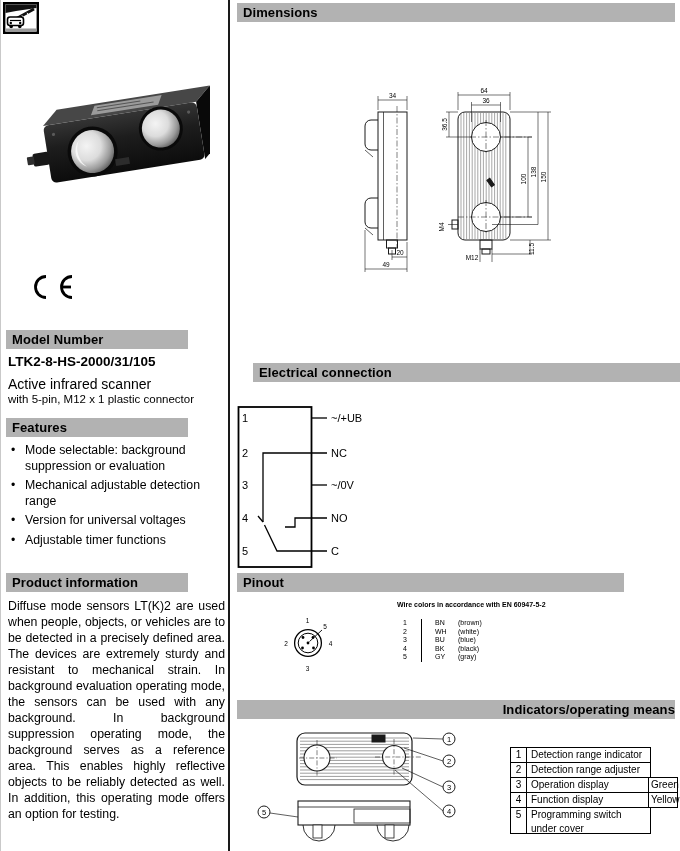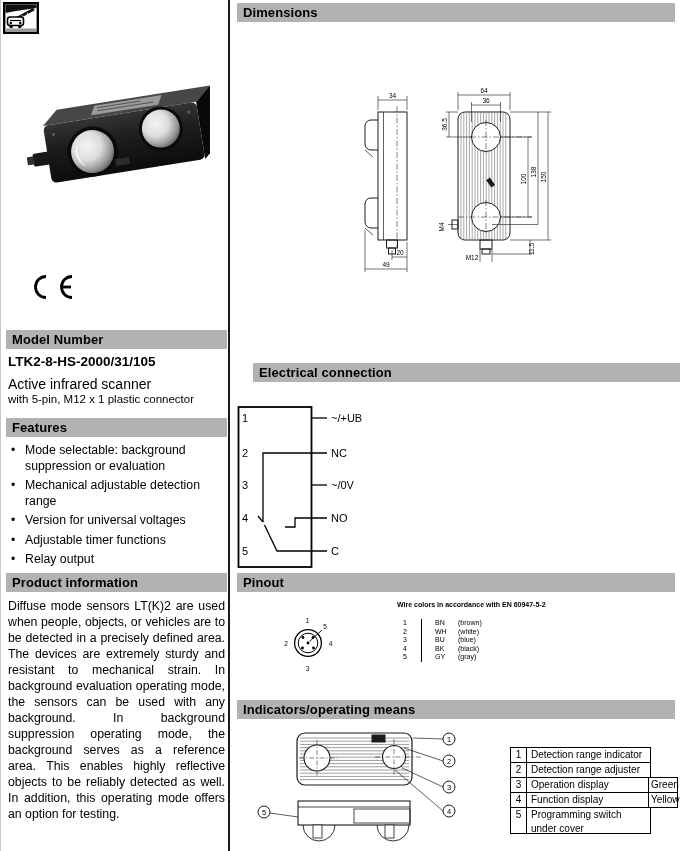--- a/index.html
+++ b/index.html
@@ -3,21 +3,21 @@
 <meta charset="utf-8">
 <style>
   html,body{margin:0;padding:0;background:#e8e8e8;}
   .page{position:relative;width:680px;height:851px;background:#fff;overflow:hidden;
         font-family:"Liberation Sans","DejaVu Sans",sans-serif;color:#000;}
   .edge-left{position:absolute;left:0;top:0;width:1px;height:851px;background:#c9c9c9;}
   .col-divider{position:absolute;left:228px;top:0;width:2px;height:851px;background:#1a1a1a;}
 
   .bar{position:absolute;height:19px;background:#b2b2b2;font-size:13px;font-weight:bold;
        line-height:19px;padding-left:6px;box-sizing:border-box;letter-spacing:.1px;}
-  .bar-left{left:6px;width:221px;}
+  .bar-left{left:6px;width:182px;}
 
   
   .model-number{position:absolute;left:8px;top:354px;font-size:13.5px;font-weight:bold;}
   .model-desc1{position:absolute;left:8px;top:376px;font-size:14px;}
   .model-desc2{position:absolute;left:8px;top:393px;font-size:11.5px;}
 
   .features{position:absolute;left:8px;top:443px;width:216px;margin:0;padding:0;list-style:none;}
   .features li{position:relative;padding-left:17px;margin-bottom:4px;font-size:12.3px;line-height:15.5px;}
   .features li::before{content:"\2022";position:absolute;left:3px;top:0;}
 
@@ -130,21 +130,20 @@
   <div class="model-number">LTK2-8-HS-2000/31/105</div>
   <div class="model-desc1">Active infrared scanner</div>
   <div class="model-desc2">with 5-pin, M12 x 1 plastic connector</div>
 
   <div class="bar bar-left" style="top:418px;">Features</div>
   <ul class="features">
     <li>Mode selectable: background suppression or evaluation</li>
     <li>Mechanical adjustable detection range</li>
     <li>Version for universal voltages</li>
     <li>Adjustable timer functions</li>
-    <li>Relay output</li>
   </ul>
 
   <div class="bar bar-left" style="top:573px;">Product information</div>
   <p class="product-info">Diffuse mode sensors LT(K)2 are used when people, objects, or vehicles are to be detected in a precisely defined area. The devices are extremely sturdy and resistant to mechanical strain. In background evaluation operating mode, the sensors can be used with any background. In background suppression operating mode, the background serves as a reference area. This enables highly reflective objects to be reliably detected as well. In addition, this operating mode offers an option for testing.</p>
 
   <div class="rcol">
 
     <div class="bar" style="left:0;top:3px;width:438px;">Dimensions</div>
 
     <svg class="abs" style="left:103px;top:80px;" width="235" height="205" viewBox="0 0 235 205">
@@ -263,21 +262,21 @@
         <text x="5" y="119">4</text>
         <text x="5" y="152">5</text>
         <text x="94" y="19">~/+UB</text>
         <text x="94" y="54">NC</text>
         <text x="94" y="86">~/0V</text>
         <text x="94" y="119">NO</text>
         <text x="94" y="152">C</text>
       </g>
     </svg>
 
-    <div class="bar" style="left:0;top:573px;width:438px;">Pinout</div>
+    <div class="bar" style="left:0;top:573px;width:387px;">Pinout</div>
 
     <svg class="abs" style="left:38px;top:606px;" width="72" height="74" viewBox="0 0 72 74">
       <circle cx="33" cy="37" r="13.4" fill="none" stroke="#000" stroke-width="1.3"></circle>
       <circle cx="33" cy="37" r="9.8" fill="none" stroke="#000" stroke-width="1"></circle>
       <g fill="#000">
         <circle cx="28" cy="31.5" r="1.4"></circle>
           <circle cx="38" cy="31.5" r="1.4"></circle>
         <circle cx="27.5" cy="42" r="1.4"></circle>
           <circle cx="38.5" cy="42" r="1.4"></circle>
         <circle cx="33" cy="37" r="1.4"></circle>
@@ -315,21 +314,21 @@
         <span>BK</span>
         <span>(black)</span>
       </div>
       <div class="wire-row">
         <span>5</span>
         <span>GY</span>
         <span>(gray)</span>
       </div>
     </div>
 
-    <div class="bar" style="left:0;top:700px;width:438px;">Indicators/operating means</div>
+    <div class="bar" style="left:0;top:700px;width:438px;text-align:right;">Indicators/operating means</div>
 
     <svg class="abs" style="left:0;top:726px;" width="240" height="125" viewBox="0 0 240 125">
       <g fill="none" stroke="#1a1a1a">
         <rect x="60" y="7" width="115" height="52" rx="8" stroke-width="1.2"></rect>
         <g stroke-width="0.5" stroke="#3a3a3a">
           <line x1="63" y1="12" x2="172" y2="12"></line>
             <line x1="63" y1="15.2" x2="172" y2="15.2"></line>
           <line x1="63" y1="18.4" x2="172" y2="18.4"></line>
             <line x1="63" y1="21.6" x2="172" y2="21.6"></line>
           <line x1="63" y1="24.8" x2="172" y2="24.8"></line>

